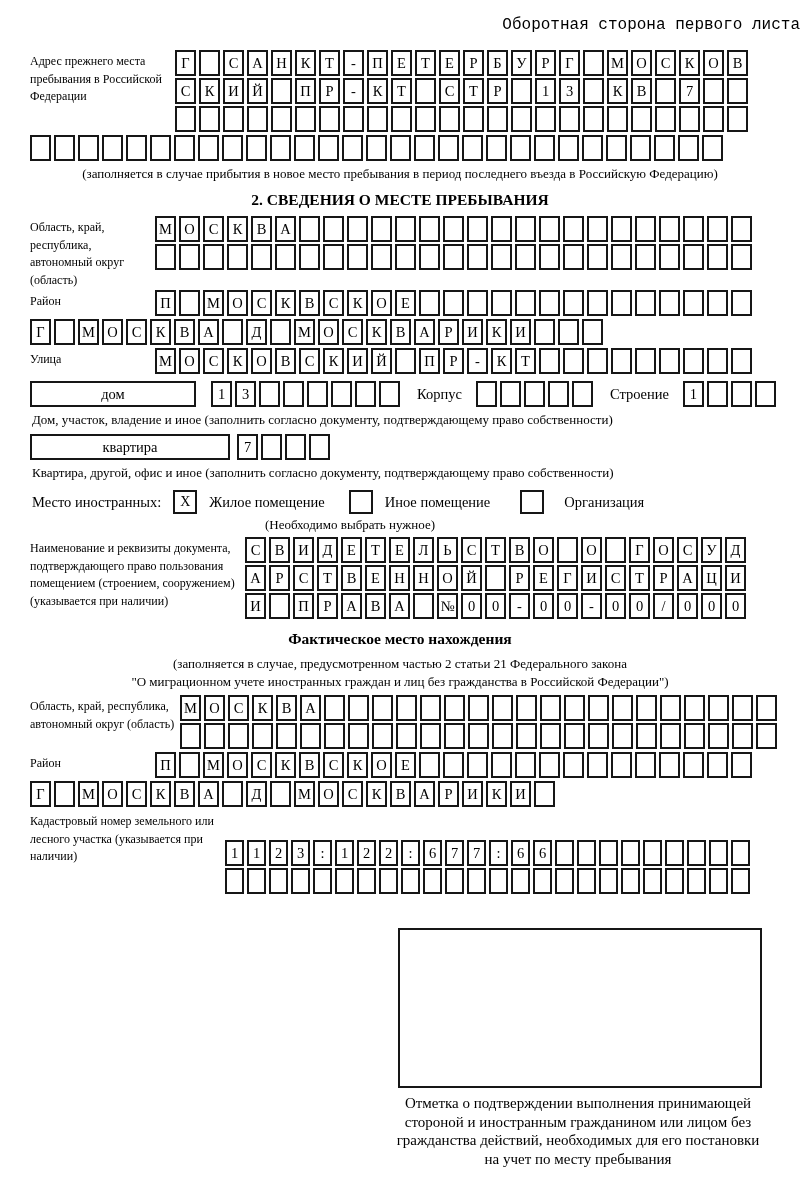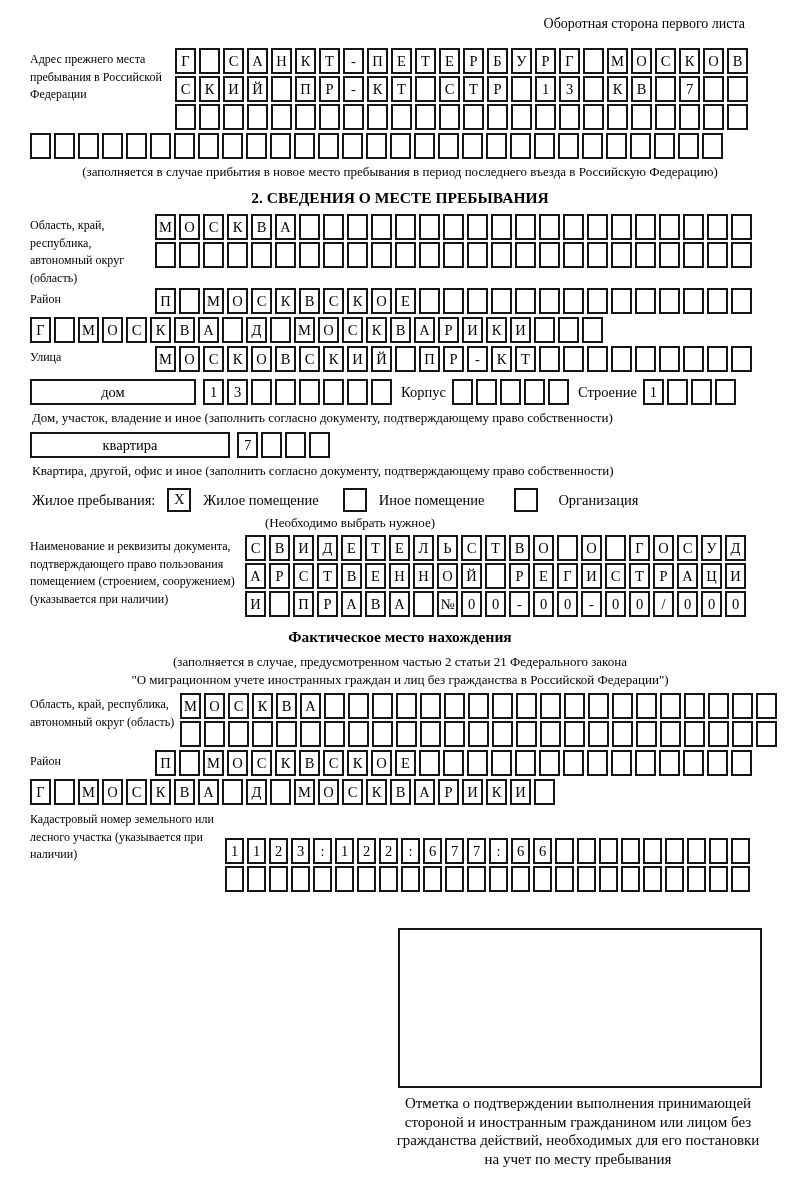--- a/index.html
+++ b/index.html
@@ -4,21 +4,21 @@
 <style>
   * { margin:0; padding:0; box-sizing:content-box; }
   html,body { background:#ffffff; }
   body {
     width:800px; height:1180px; overflow:hidden;
     font-family:"Liberation Serif","DejaVu Serif",serif;
     color:#000;
     display:flex; flex-direction:column;
     padding:16px 0 12px 0; box-sizing:border-box;
   }
-  .header-note { text-align:right; padding-right:55px; font-size:14px; margin-bottom:16px; }
+  .header-note { text-align:right; font-size:16px; margin-bottom:16px;font-family:Liberation Mono, monospace; }
 
   .frow { display:flex; align-items:flex-start; margin:0 0 1px 30px; }
   .flabel { font-size:12px; line-height:17.5px; padding-top:3px; flex:none; } .w125{width:125px;} .w145{width:145px;}
   .w150{width:150px;} .w195{width:195px;} .w215{width:215px;}
 
   .grids { flex:none; }
   .grid { display:flex; margin-bottom:2px; }
   .cell {
     flex:none; width:17px; height:22px; border:2px solid #161616;
     margin-right:3px; text-align:center; font-size:14.5px; line-height:22px;
@@ -328,21 +328,21 @@
       <span class="cell">&nbsp;</span>
       <span class="cell">&nbsp;</span>
       <span class="cell">&nbsp;</span>
       <span class="cell">&nbsp;</span>
       <span class="cell">&nbsp;</span>
       <span class="cell">&nbsp;</span>
       <span class="cell">&nbsp;</span>
     </div>
 </div>
 
-<div class="frow" style="margin-top:4px;">
+<div class="frow" style="margin-top:4px;gap:8px;">
   <div class="widebox" style="width:162px;">дом</div>
   <div class="grid">
       <span class="cell">1</span>
       <span class="cell">3</span>
       <span class="cell">&nbsp;</span>
       <span class="cell">&nbsp;</span>
       <span class="cell">&nbsp;</span>
       <span class="cell">&nbsp;</span>
       <span class="cell">&nbsp;</span>
       <span class="cell">&nbsp;</span>
@@ -370,21 +370,21 @@
   <div class="grid">
       <span class="cell">7</span>
       <span class="cell">&nbsp;</span>
       <span class="cell">&nbsp;</span>
       <span class="cell">&nbsp;</span>
     </div>
 </div>
 <div class="note note-left">Квартира, другой, офис и иное (заполнить согласно документу, подтверждающему право собственности)</div>
 
 <div class="stay-row">
-  <span class="opt-label">Жилое пребывания:</span>
+  <span class="opt-label">Место иностранных:</span>
   <span class="checkbox">X</span>
   <span class="opt-label">Жилое помещение</span>
   <span class="checkbox" style="margin-left:24px;"></span>
   <span class="opt-label">Иное помещение</span>
   <span class="checkbox" style="margin-left:30px;margin-right:20px;"></span>
   <span class="opt-label">Организация</span>
 </div>
 <div class="note note-choose">(Необходимо выбрать нужное)</div>
 
 <div class="frow">

